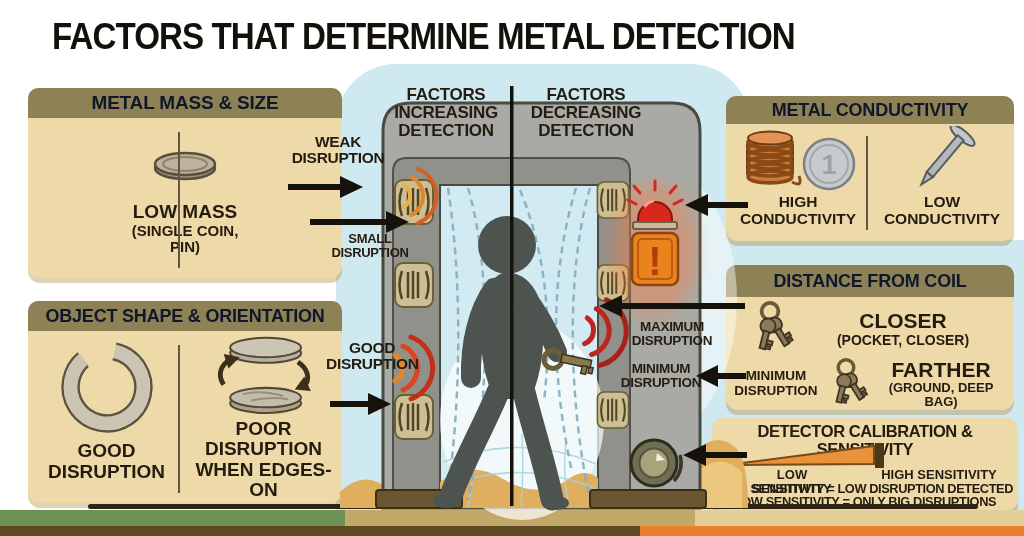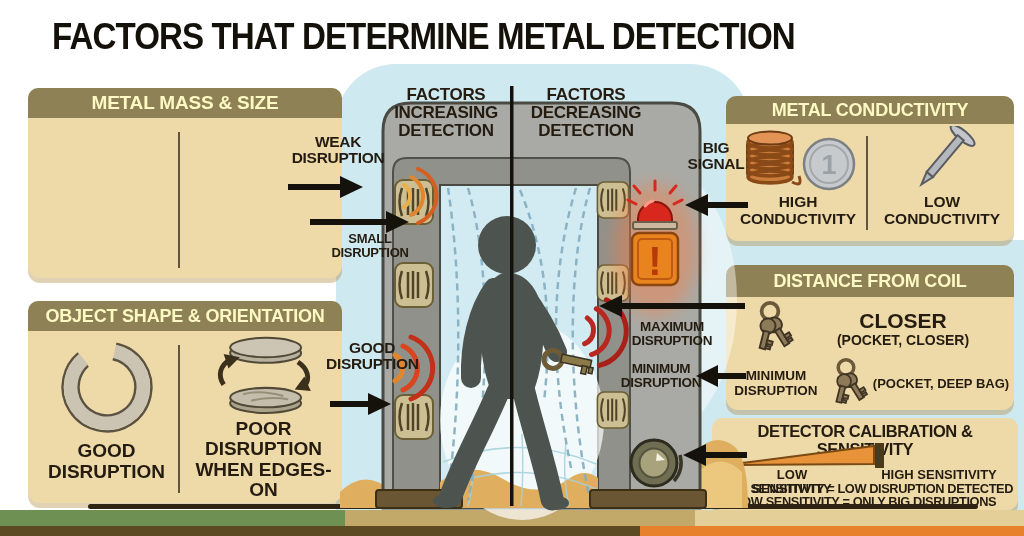--- a/index.html
+++ b/index.html
@@ -1,21 +1,21 @@
 <!DOCTYPE html>
 <html><head>
 <meta charset="utf-8">
 <style>
   html,body{margin:0;padding:0;background:#fff;}
   #stage{position:relative;width:1024px;height:536px;overflow:hidden;background:#ffffff;
          font-family:"Liberation Sans",sans-serif;padding-left:40px;}
   .bg{position:absolute;z-index:0;}
   .panel{position:absolute;background:#eed9a8;border-radius:12px;z-index:1;
          box-shadow:0 5px 0 rgba(170,125,45,.35);}
-  .phead{height:30px;background:#8e8155;border-radius:10px 10px 0 0;color:#fef9c3;
+  .phead{height:30px;background:#8e8155;border-radius:10px 10px 0 0;color:#0f172a;
          font-weight:800;text-align:center;letter-spacing:-0.2px;display:flex;
          align-items:center;justify-content:center;}
   .cols{display:flex;}
   .pcol{flex:1;display:flex;flex-direction:column;align-items:center;}
   .divider{position:absolute;width:2px;background:#5f5540;}
   .plabel{font-weight:800;color:#241c10;text-align:center;white-space:pre-line;line-height:1.08;}
   .lbl{position:absolute;font-weight:800;color:#241c10;text-align:center;
        white-space:pre-line;line-height:1.06;letter-spacing:-0.3px;z-index:3;}
   #scene{position:absolute;left:0;top:0;z-index:2;}
   #title{position:absolute;left:52px;top:16px;font-size:36px;font-weight:900;
@@ -32,20 +32,30 @@
   <div class="bg" style="left:700px;top:240px;width:324px;height:272px;background:#cfe9f0;"></div>
 
   <div id="title">FACTORS THAT DETERMINE METAL DETECTION</div>
 
   <div class="panel" style="left:28px;top:88px;width:314px;height:190px;">
     <div class="phead" style="font-size:19px;">
         <span>METAL MASS &amp; SIZE</span>
       </div>
     <div class="divider" style="left:150px;top:44px;height:136px;"></div>
     <div class="cols" style="height:158px;">
+      <div class="pcol">
+        <svg width="90" height="50" viewBox="0 0 90 50" style="margin-top:22px;">
+          <ellipse cx="45" cy="28" rx="30" ry="11" fill="#9f957c" stroke="#57503e" stroke-width="2.5"></ellipse>
+          <ellipse cx="45" cy="24" rx="30" ry="11" fill="#bdb29a" stroke="#57503e" stroke-width="2.5"></ellipse>
+          <ellipse cx="45" cy="24" rx="22" ry="7" fill="none" stroke="#8c8269" stroke-width="2"></ellipse>
+        </svg>
+        <div class="plabel" style="font-size:19px;margin-top:12px;">LOW MASS</div>
+        <div class="plabel" style="font-size:15px;">(SINGLE COIN,
+PIN)</div>
+      </div>
     </div>
   </div>
 
   <div class="panel" style="left:28px;top:301px;width:314px;height:202px;">
     <div class="phead" style="font-size:18px;">
         <span>OBJECT SHAPE &amp; ORIENTATION</span>
       </div>
     <div class="divider" style="left:150px;top:44px;height:148px;"></div>
     <div class="cols" style="height:170px;">
       <div class="pcol">
@@ -166,21 +176,22 @@
             </g>
           <g transform="rotate(14 30 18)">
               <circle cx="30" cy="27" r="8"></circle>
               <rect x="27" y="33" width="6" height="19"></rect>
               <rect x="33" y="42" width="6" height="4"></rect>
               <rect x="33" y="48" width="5" height="3"></rect>
             </g>
         </g>
       </svg>
       <div style="flex:1;">
-        <div class="plabel" style="font-size:13px;">(POCKET, DEEP BAG)</div>
+        <div class="plabel" style="font-size:21px;">FARTHER</div>
+        <div class="plabel" style="font-size:13px;">(GROUND, DEEP BAG)</div>
       </div>
     </div>
   </div>
 
   <div class="panel" style="left:712px;top:418px;width:306px;height:92px;border-radius:10px;">
     <div class="plabel" style="font-size:16.5px;margin-top:5px;letter-spacing:-0.4px;">DETECTOR CALIBRATION &amp; SENSITIVITY</div>
     <svg width="306" height="30" viewBox="0 0 306 30" style="position:absolute;left:0;top:22px;">
       <polygon points="30,23 162,6 162,24 30,25" fill="#e8923a" stroke="#7a4a14" stroke-width="2"></polygon>
       <rect x="163" y="3" width="9" height="25" fill="#4a3a1a"></rect>
     </svg>
@@ -348,22 +359,20 @@
 DETECTION</div>
   <div class="lbl" style="left:524px;top:86px;width:124px;font-size:17px;">FACTORS
 DECREASING
 DETECTION</div>
   <div class="lbl" style="left:288px;top:134px;width:100px;font-size:15.5px;">WEAK
 DISRUPTION</div>
   <div class="lbl" style="left:316px;top:232px;width:108px;font-size:13px;">SMALL
 DISRUPTION</div>
   <div class="lbl" style="left:326px;top:340px;width:92px;font-size:15.5px;">GOOD
 DISRUPTION</div>
-  <div class="lbl" style="left:682px;top:140px;width:68px;font-size:15.5px;">BIG
-SIGNAL</div>
   <div class="lbl" style="left:624px;top:320px;width:96px;font-size:13.5px;">MAXIMUM
 DISRUPTION</div>
   <div class="lbl" style="left:616px;top:362px;width:90px;font-size:13.5px;">MINIMUM
 DISRUPTION</div>
 
   <div class="strip" style="left:88px;top:504px;width:890px;height:5px;background:#2e2413;border-radius:3px;z-index:1;"></div>
   <div class="strip" style="left:0;top:510px;width:345px;height:16px;background:#6e9153;"></div>
   <div class="strip" style="left:345px;top:510px;width:350px;height:16px;background:#c2a869;"></div>
   <div class="strip" style="left:695px;top:510px;width:329px;height:16px;background:#e4cf99;"></div>
   <div class="strip" style="left:0;top:526px;width:640px;height:10px;background:#5c4a22;"></div>

